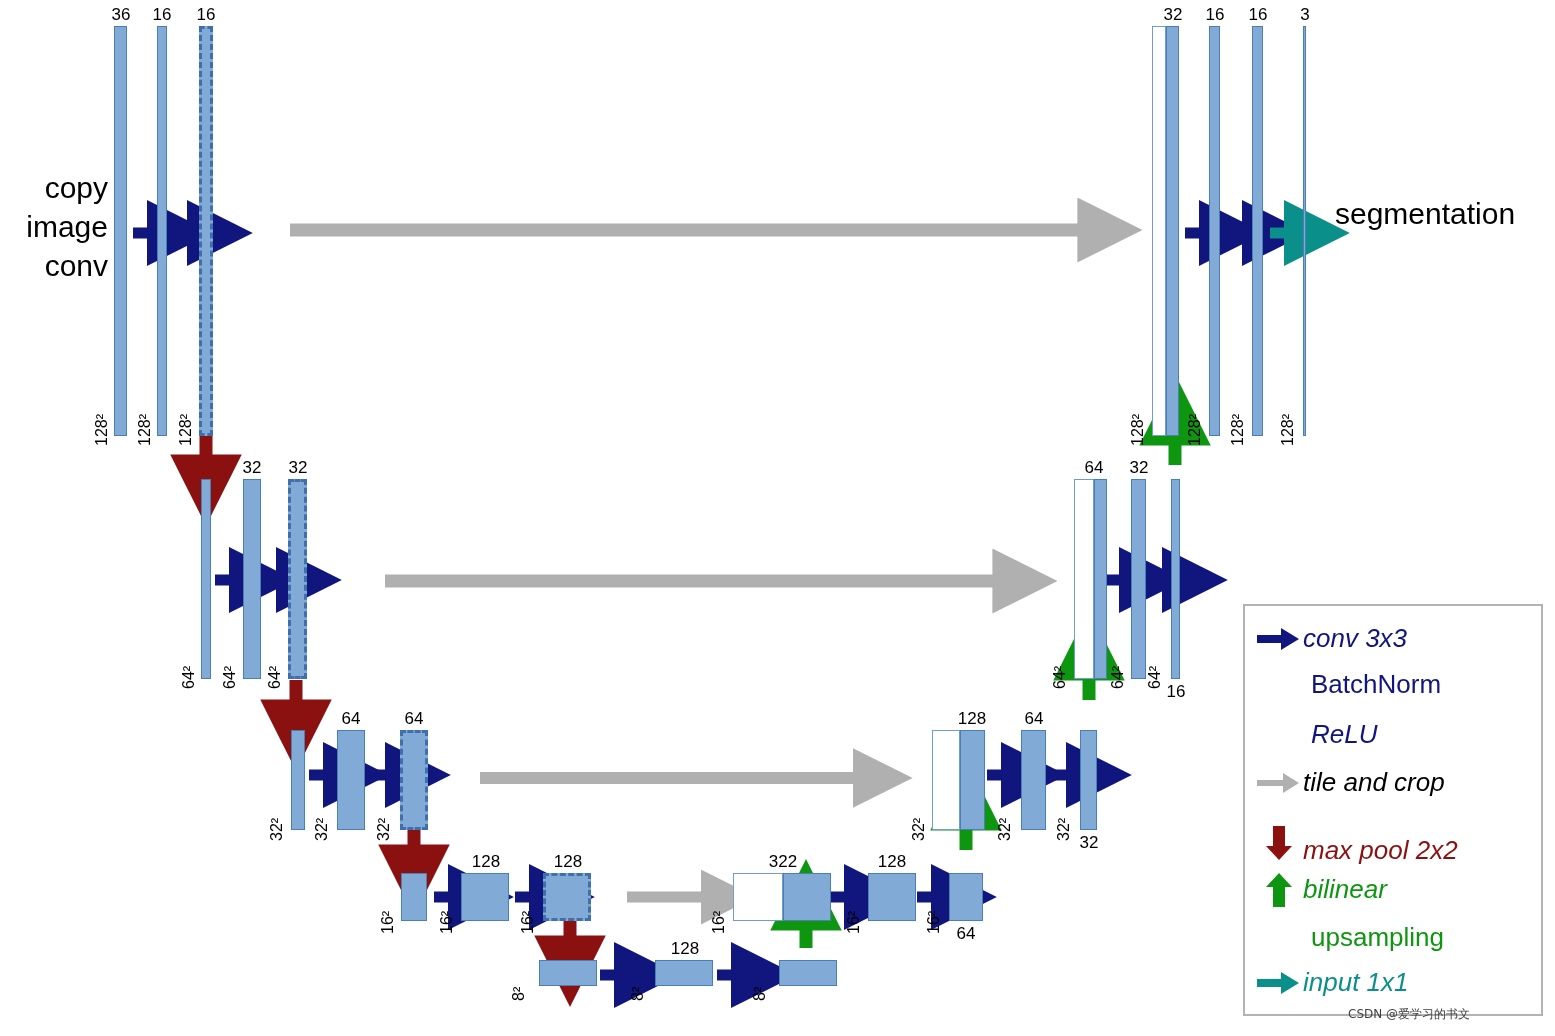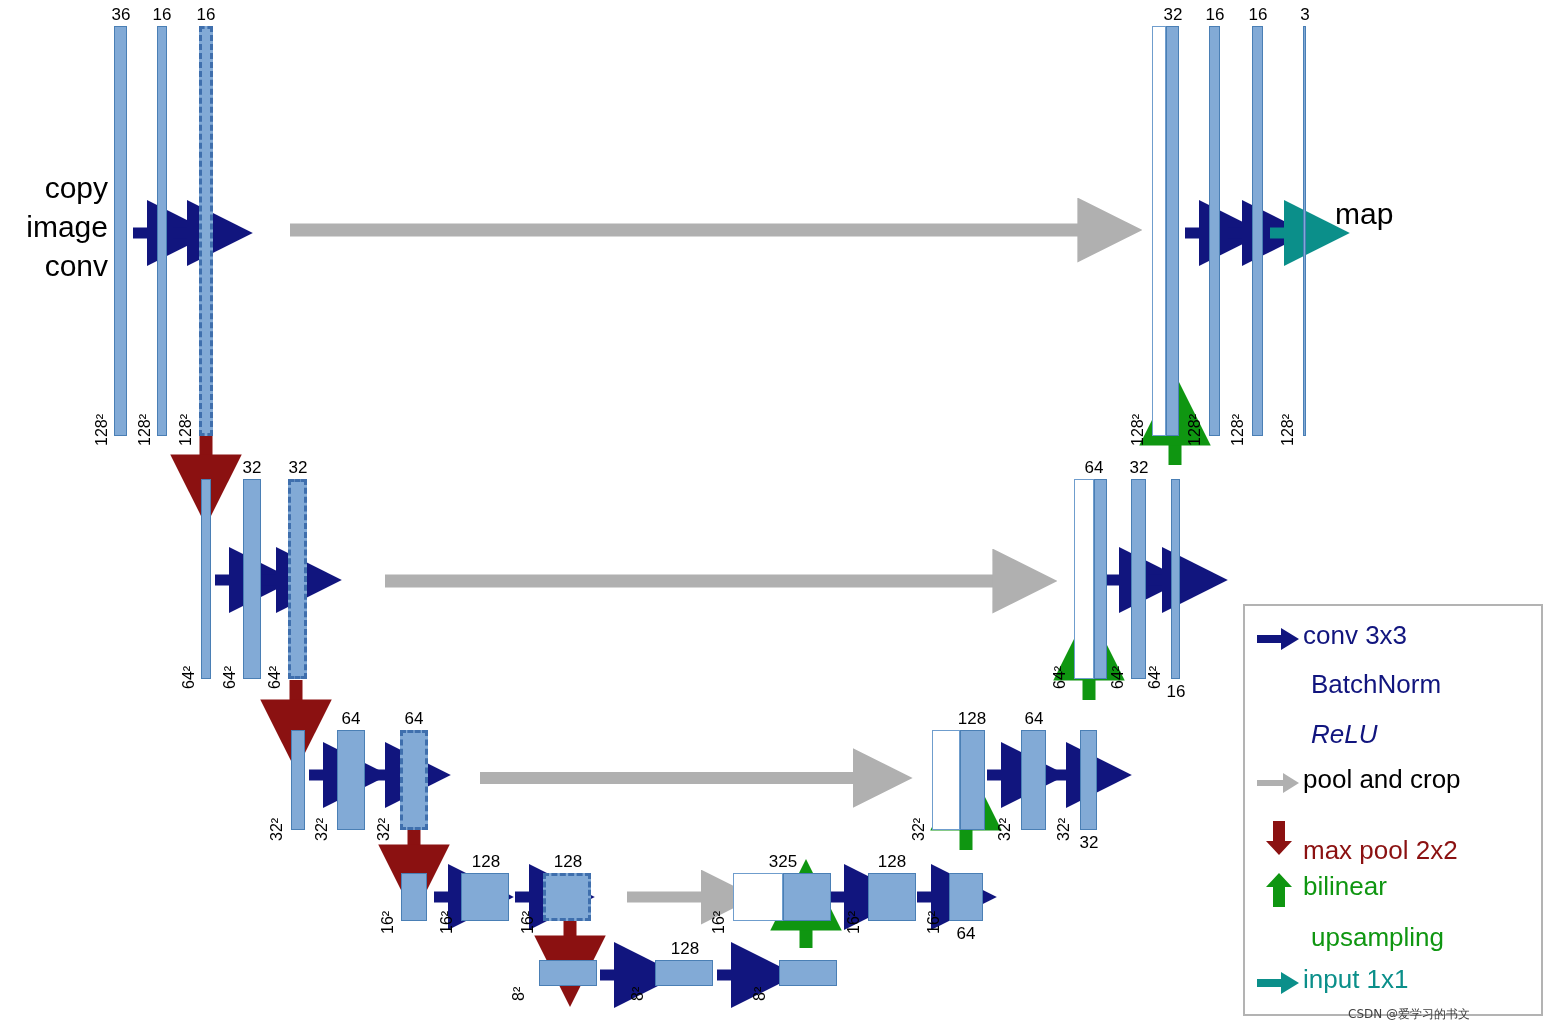--- a/index.html
+++ b/index.html
@@ -69,21 +69,22 @@
     position:absolute;
     left:1243px;top:604px;
     width:300px;height:412px;
     background:#ffffff;
     border:2px solid #b3b3b3;
     box-sizing:border-box;
   }
   .leg-row{
     position:absolute;
     display:flex;
-    align-items:flex-start;
+    align-items:center;
+    font-style:italic;
   }
   .leg-text{
     font-size:26px;
     line-height:1.05;
     white-space:nowrap;
   }
   .leg-icon{
     width:50px;height:34px;
     flex:0 0 50px;
     display:flex;align-items:center;justify-content:center;
@@ -203,21 +204,21 @@
 
   <div class="blk" style="left:1252px;top:26px;width:11px;height:410px;"></div>
   <div class="toplabel" style="left:1237px;top:6px;width:42px;">16</div>
   <div class="sidelabel" style="left:1246px;top:430px;"><span>128²</span></div>
 
   <div class="blk" style="left:1303px;top:26px;width:3px;height:410px;"></div>
   <div class="toplabel" style="left:1284px;top:6px;width:42px;">3</div>
   <div class="sidelabel" style="left:1296px;top:430px;"><span>128²</span></div>
 
   <div class="bigtext" style="left:1335px;top:194px;">
-    <div>map</div>
+    <div>segmentation</div>
   </div>
 
   <div class="blk" style="left:201px;top:479px;width:10px;height:200px;"></div>
   <div class="sidelabel" style="left:197px;top:673px;"><span>64²</span></div>
 
   <div class="blk" style="left:243px;top:479px;width:18px;height:200px;"></div>
   <div class="toplabel" style="left:231px;top:459px;width:42px;">32</div>
   <div class="sidelabel" style="left:238px;top:673px;"><span>64²</span></div>
 
   <div class="blk dashed" style="left:288px;top:479px;width:19px;height:200px;"></div>
@@ -267,21 +268,21 @@
   <div class="blk" style="left:461px;top:873px;width:48px;height:48px;"></div>
   <div class="toplabel" style="left:462px;top:853px;width:48px;">128</div>
   <div class="sidelabel" style="left:455px;top:918px;"><span>16²</span></div>
 
   <div class="blk dashed" style="left:543px;top:873px;width:48px;height:48px;"></div>
   <div class="toplabel" style="left:544px;top:853px;width:48px;">128</div>
   <div class="sidelabel" style="left:536px;top:918px;"><span>16²</span></div>
 
   <div class="blk hollow" style="left:733px;top:873px;width:50px;height:48px;"></div>
   <div class="blk" style="left:783px;top:873px;width:48px;height:48px;"></div>
-  <div class="toplabel" style="left:757px;top:853px;width:52px;">325</div>
+  <div class="toplabel" style="left:757px;top:853px;width:52px;">322</div>
   <div class="sidelabel" style="left:727px;top:918px;"><span>16²</span></div>
 
   <div class="blk" style="left:868px;top:873px;width:48px;height:48px;"></div>
   <div class="toplabel" style="left:868px;top:853px;width:48px;">128</div>
   <div class="sidelabel" style="left:862px;top:918px;"><span>16²</span></div>
 
   <div class="blk" style="left:949px;top:873px;width:34px;height:48px;"></div>
   <div class="botlabel" style="left:945px;top:925px;width:42px;">64</div>
   <div class="sidelabel" style="left:942px;top:918px;"><span>16²</span></div>
 
@@ -307,21 +308,21 @@
     </div>
     <div class="leg-cont" style="left:66px;top:65px;color:#11157e;">BatchNorm</div>
     <div class="leg-cont" style="left:66px;top:115px;color:#11157e;font-style:italic;">ReLU</div>
 
     <div class="leg-row" style="left:8px;top:160px;">
       <span class="leg-icon">
         <svg width="46" height="26" viewBox="0 0 46 26">
           <path d="M2,10 L28,10 L28,3 L44,13 L28,23 L28,16 L2,16 Z" fill="#b0b0b0"></path>
         </svg>
       </span>
-      <span class="leg-text" style="color:#000000;">pool and crop</span>
+      <span class="leg-text" style="color:#000000;">tile and crop</span>
     </div>
 
     <div class="leg-row" style="left:8px;top:215px;">
       <span class="leg-icon">
         <svg width="46" height="38" viewBox="0 0 46 38">
           <path d="M18,2 L30,2 L30,22 L37,22 L24,36 L11,22 L18,22 Z" fill="#8b1111"></path>
         </svg>
       </span>
       <span class="leg-text" style="color:#8b1111;margin-top:16px;">max pool 2x2</span>
     </div>

